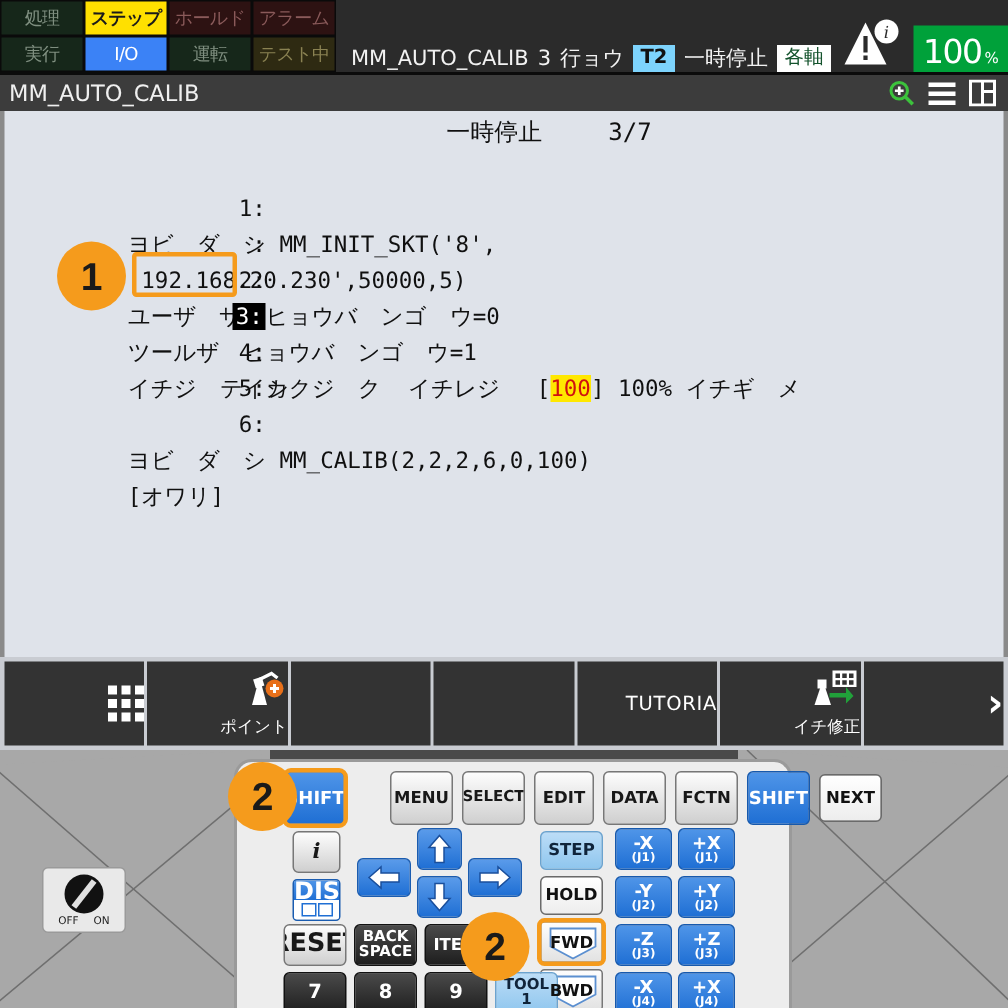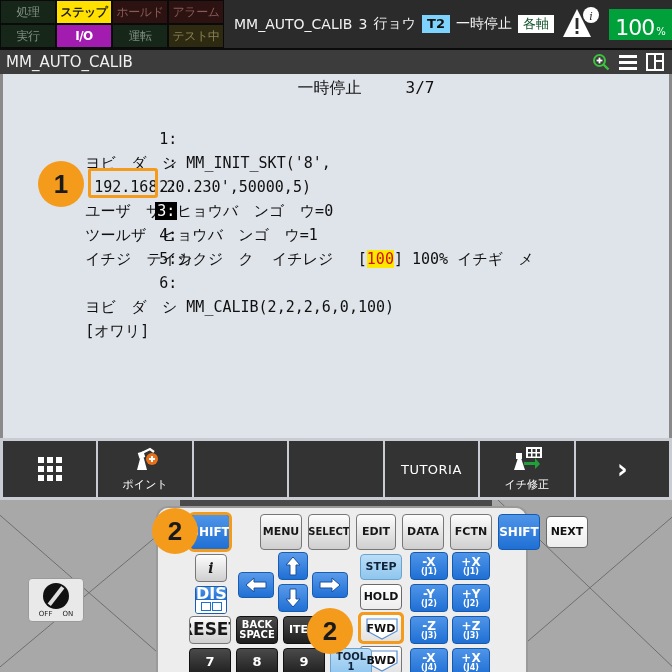--- a/index.html
+++ b/index.html
@@ -6,34 +6,34 @@
   html, body {
     width: 672px; height: 672px; overflow: hidden;
     font-family: "DejaVu Sans", "Liberation Sans", sans-serif;
     background: #2e2e2e;
   }
   #root { position: relative; width: 672px; height: 672px; }
 
   
   .statusbar {
     position: absolute; left: 0; top: 0; width: 672px; height: 48px;
-    background: #2b2b2b; display: flex; align-items: center;
+    background: #2b2b2b; display: flex; align-items: flex-end;
   }
   .statusgrid { width: 224px; height: 48px; display: grid;
     grid-template-columns: repeat(4, 56px); grid-template-rows: 24px 24px; }
   .scell {
     display: flex; align-items: center; justify-content: center;
     font-size: 12px; letter-spacing: -0.5px;
     border: 1px solid #0a0a0a; color: #8a8f8a; background: #1b2a1b;
     white-space: nowrap; overflow: hidden;
   }
   .scell.dim-green { background: #16271a; color: #7f8f80; }
   .scell.on-yellow { background: #ffe000; color: #1a1a1a; font-weight: bold; }
   .scell.dim-red   { background: #2d1212; color: #8a5a5a; }
-  .scell.on-green  { background: #a21caf; color: #ffffff; font-weight: bold; }
+  .scell.on-green  { background: #3b82f6; color: #ffffff; font-weight: normal; }
   .scell.dim-olive { background: #2e2a12; color: #8a8252; }
 
   .statusmsg {
     flex: 1; display: flex; align-items: center; gap: 6px;
     padding-left: 10px; color: #f2f2f2; font-size: 14px; white-space: nowrap;
   }
   .tagchip {
     background: #7dd3fc; color: #111; font-weight: bold;
     font-size: 13px; padding: 1px 5px; line-height: 1.25;
   }
@@ -78,21 +78,21 @@
   }
   .hl-val { background: #ffe800; color: #d01010; }
 
   
   .toolbar {
     position: absolute; left: 0; top: 438px; width: 672px; height: 62px;
     background: #c9ccd2; display: flex; padding: 3px 2px;
   }
   .tkey {
     flex: 1; margin: 0 1px; background: #333333;
-    display: flex; flex-direction: column; align-items: center; justify-content: center;
+    display: flex; flex-direction: column; align-items: flex-end; justify-content: center;
     color: #ffffff; font-size: 11px; gap: 2px; overflow: hidden;
   }
   .tkey .lbl { font-size: 11px; }
   .tkey .lbl.big { font-size: 13px; letter-spacing: 0.5px; }
   .dots { display: grid; grid-template-columns: repeat(3, 6px); gap: 3px; }
   .dots i { width: 6px; height: 6px; background: #fff; display: block; }
   .chev { font-size: 26px; line-height: 1; font-weight: bold; }
 
   
   .pendant-bg {

